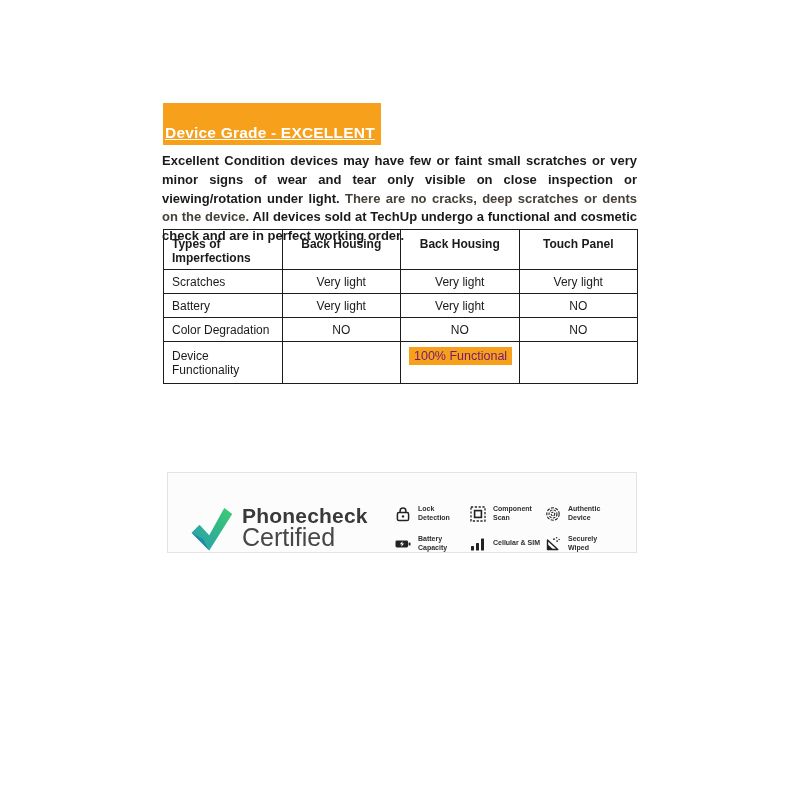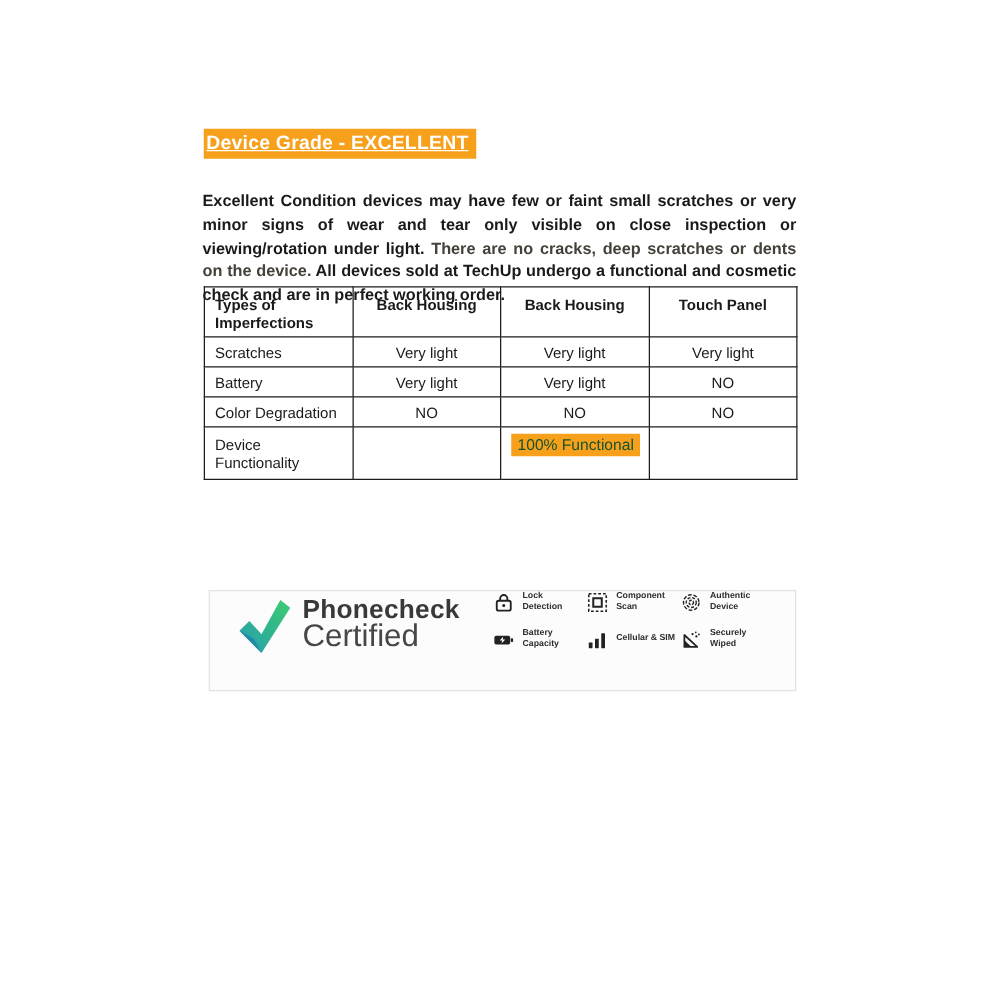--- a/index.html
+++ b/index.html
@@ -5,21 +5,21 @@
   html,body{margin:0;padding:0;}
   body{
     width:800px;height:800px;background:#ffffff;position:relative;
     font-family:"Liberation Sans", sans-serif;color:#1a1a1a;
   }
   
   .title-badge{
     position:absolute;left:163px;top:103px;
     background:#F7A01B;color:#ffffff;
     font-size:15.5px;font-weight:bold;
-    padding:3px 6px 3px 2px;
+    padding:21px 6px 3px 2px;
     text-decoration:underline;
     letter-spacing:0.2px;
   }
   
   .description{
     position:absolute;left:162px;top:139px;width:475px;
     font-size:13px;font-weight:bold;line-height:18.8px;
     text-align:justify;color:#1a1a1a;
   }
   .seg-primary{color:#1a1a1a;}
@@ -37,29 +37,29 @@
   }
   .grade-table th{
     font-weight:bold;text-align:center;
     height:36px;box-sizing:border-box;padding-top:7px;
   }
   .grade-table th.first,.grade-table td.first{text-align:left;}
   .grade-table td.center{text-align:center;}
   .row-dents td{padding-bottom:17px;}
   .row-func td{padding-top:7px;padding-bottom:6px;}
   .highlight{
-    background:#F7A01B;color:#14532d;
+    background:#F7A01B;color:#701a75;
     padding:2px 5px;font-size:12.5px;font-weight:normal;
     white-space:nowrap;
   }
   
   .cert-box{
     position:absolute;left:167px;top:472px;width:470px;height:81px;
     background:#fcfcfc;border:1px solid #e3e3e3;box-sizing:border-box;
-    display:flex;align-items:flex-start;
+    display:flex;align-items:flex-end;
   }
   .cert-logo{display:flex;align-items:center;margin-left:20px;}
   .check-mark{width:46px;height:51px;flex:none;}
   .brand-text{margin-left:8px;}
   .brand-name{font-size:21px;font-weight:bold;color:#393939;line-height:22px;letter-spacing:0.2px;}
   .brand-sub{font-size:25px;font-weight:normal;color:#474747;line-height:21px;}
   .features{
     display:grid;grid-template-columns:75px 75px 75px;
     row-gap:13px;margin-left:auto;margin-right:16px;
   }

